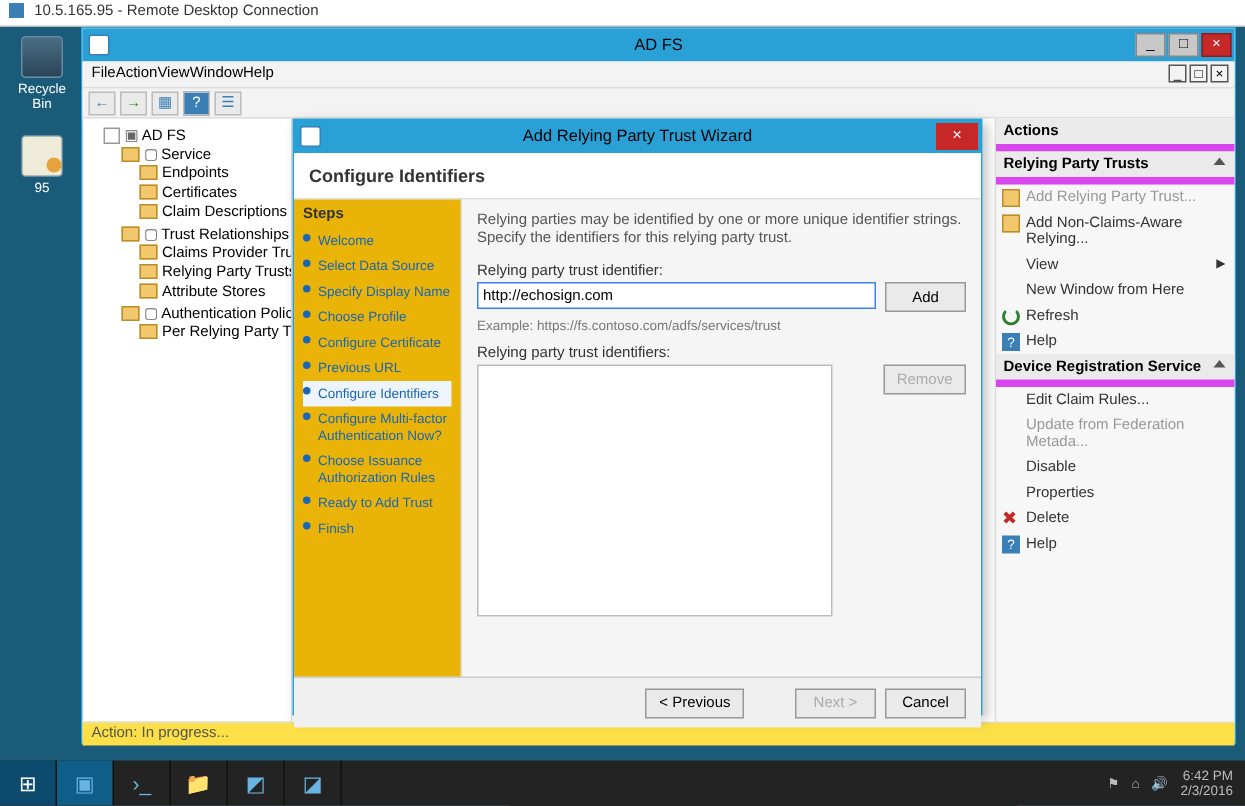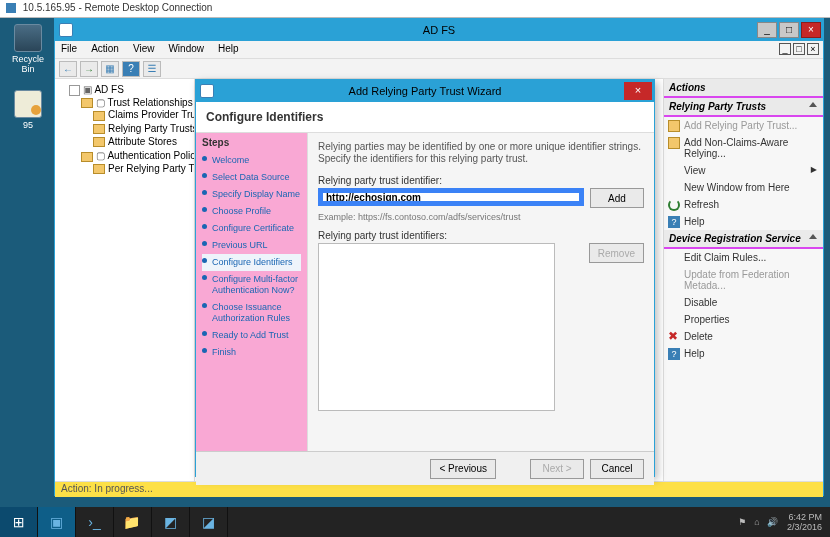--- a/index.html
+++ b/index.html
@@ -17,68 +17,68 @@
 .dicon.mail .glyph { background:#eeecd8;}
 .dicon.mail .glyph::after{content:"";display:block;width:10px;height:10px;border-radius:50%;background:#e6a23c;margin:14px 0 0 16px;}
 
 .mmc { position:absolute; top:18px; left:54px; right:6px; height:478px; background:#fff; border:1px solid #2aa1d6;}
 .mmc-title { height:22px; background:#2aa1d6; color:#000; font-size:11px; display:flex; align-items:center; justify-content:center; position:relative;}
 .mmc-title .ticon { position:absolute; left:4px; width:14px; height:14px; background:#fff; border:1px solid #3a7fb5; border-radius:2px;}
 .mmc-title .winbtns { position:absolute; right:2px; display:flex; gap:2px;}
 .mmc-title .winbtns span{ width:20px; height:16px; background:#c8c8c8; border:1px solid #888; font-size:10px; text-align:center; line-height:14px;}
 .mmc-title .winbtns .close{ background:#c62828; color:#fff; border-color:#8a1c1c;}
 
-.menubar { height:18px; background:#f3f3f3; font-size:10px; padding:2px 6px; display:flex; gap:14px; border-bottom:1px solid #ddd; position:relative;}
+.menubar { height:18px; background:#f3f3f3; font-size:10px; padding:2px 6px; display:flex; border-bottom:1px solid #ddd; position:relative;}
 .menubar .mini{position:absolute;right:4px;top:2px;display:flex;gap:2px;}
 .menubar .mini span{width:12px;height:12px;border:1px solid #555;font-size:9px;text-align:center;line-height:10px;}
 
 .toolbar { height:20px; background:#f3f3f3; border-bottom:1px solid #ddd; display:flex; align-items:center; gap:3px; padding:0 4px;}
 .toolbar .tb{ width:18px; height:16px; border:1px solid #bbb; background:#eaeaea; font-size:10px; text-align:center; line-height:14px; color:#3a7fb5;}
 .toolbar .tb.green{color:#2e7d32;}
 .toolbar .tb.blueb{background:#3a7fb5;color:#fff;}
 
 .mmc-body { display:flex; height:402px; }
 .treepane { width:140px; border-right:1px solid #ddd; font-size:10px; padding:4px 2px; overflow:hidden;}
 .tree ul { list-style:none; padding-left:12px;}
 .tree li { padding:1px 0; white-space:nowrap;}
 .tree .fld::before{content:"";display:inline-block;width:10px;height:8px;background:#f3c76b;border:1px solid #b88d2a;margin-right:3px;vertical-align:middle;}
 .tree .node::before{content:"";display:inline-block;width:9px;height:9px;background:#fff;border:1px solid #999;margin-right:3px;vertical-align:middle;}
 .tree .toggle{color:#666;margin-right:2px;}
 
 .centerpane { flex:1; position:relative; background:#fff;}
 .actionspane { width:160px; border-left:1px solid #ddd; font-size:10px; background:#f7f7f7;}
-.actionspane .hdr{background:#eaeaea;padding:3px 5px;font-weight:bold;border-bottom:2px solid #d946ef;position:relative;font-style:italic;}
+.actionspane .hdr{background:#eaeaea;padding:3px 5px;font-weight:bold;border-bottom:5px solid #d946ef;position:relative;}
 .actionspane .hdr .chev{position:absolute;right:6px;top:4px;width:0;height:0;border-left:4px solid transparent;border-right:4px solid transparent;border-bottom:5px solid #555;}
 .actionspane .item{padding:3px 6px 3px 20px;position:relative;color:#333;}
 .actionspane .item.dim{color:#999;}
 .actionspane .item .ico{position:absolute;left:4px;top:3px;width:12px;height:12px;}
 .ico.ylw{background:#f3c76b;border:1px solid #b88d2a;}
 .actionspane .item.arrow::after{content:"▶";position:absolute;right:6px;top:3px;font-size:8px;}
 .ico.ref{border:2px solid #2e7d32;border-radius:50%;border-top-color:transparent;}
 .ico.q{background:#3a7fb5;color:#fff;font-size:9px;text-align:center;line-height:12px;}
 .ico.x{color:#c62828;font-size:12px;line-height:10px;}
 
 .statusbar{height:16px;border-top:1px solid #ddd;font-size:10px;padding:1px 6px;color:#555;background:#fde047;}
 
 
 .wizard { position:absolute; top:0; left:0; width:460px; height:398px; border:1px solid #2aa1d6; background:#f5f5f5; box-shadow:3px 3px 8px rgba(0,0,0,.25);}
 .wiz-title{height:22px;background:#2aa1d6;color:#000;font-size:11px;display:flex;align-items:center;justify-content:center;position:relative;}
 .wiz-title .ticon{position:absolute;left:4px;width:14px;height:14px;background:#fff;border:1px solid #3a7fb5;border-radius:2px;}
 .wiz-title .closebtn{position:absolute;right:2px;width:28px;height:18px;background:#c62828;color:#fff;text-align:center;line-height:16px;font-size:11px;}
 .wiz-head{padding:8px 10px;font-size:12px;font-weight:bold;color:#333;background:#fff;border-bottom:1px solid #ddd;}
 .wiz-body{display:flex;height:318px;}
-.steps{width:112px;background:#f9a8d4;border-right:1px solid #ddd;font-size:9px;padding:4px 6px;}
+.steps{width:112px;background:#eab308;border-right:1px solid #ddd;font-size:9px;padding:4px 6px;}
 .steps .shdr{font-weight:bold;color:#333;margin-bottom:4px;font-size:10px;}
 .steps .step{color:#1a66b3;padding:3px 0 3px 10px;position:relative;line-height:11px;}
 .steps .step.active{background:#eef4fb;}
 .steps .step::before{content:"";position:absolute;left:0;top:4px;width:5px;height:5px;border-radius:50%;background:#1a66b3;}
 .wiz-main{flex:1;padding:8px 10px;font-size:10px;color:#333;position:relative;}
 .wiz-main .desc{color:#555;margin-bottom:10px;line-height:12px;}
 .inputrow{display:flex;gap:6px;margin-bottom:4px;}
-.inputrow input{flex:1;height:18px;border:5px solid #3b82f6;font-size:10px;padding:0 3px;font-weight:bold;}
+.inputrow input{flex:1;height:18px;border:1px solid #3b82f6;font-size:10px;padding:0 3px;}
 .btn{height:20px;min-width:54px;background:#eaeaea;border:1px solid #999;font-size:10px;padding:0 8px;cursor:pointer;}
 .btn:disabled,.btn.dim{color:#aaa;margin-left:28px;}
 .example{color:#777;font-size:9px;margin-bottom:8px;}
 .listbox{border:1px solid #bbb;height:168px;background:#fff;}
 .wiz-foot{height:34px;border-top:1px solid #ccc;display:flex;justify-content:flex-end;align-items:center;gap:6px;padding:0 10px;background:#f0f0f0;}
 
 
 .taskbar{position:absolute;left:0;right:0;bottom:0;height:30px;background:#232323;display:flex;align-items:center;}
 .taskbar .tbtn{width:38px;height:30px;display:flex;align-items:center;justify-content:center;border-right:1px solid #111;color:#6ab4e2;font-size:14px;}
 .taskbar .tbtn.start{background:#0c4a6e;color:#fff;}
@@ -135,20 +135,27 @@
       <div class="tb">▦</div>
       <div class="tb blueb">?</div>
       <div class="tb">☰</div>
     </div>
 
     <div class="mmc-body">
       <div class="treepane tree">
         <ul>
           <li class="node"><span class="toggle">▣</span><span>AD FS</span>
             <ul>
+              <li class="fld"><span class="toggle">▢</span><span>Service</span>
+                <ul>
+                  <li class="fld"><span>Endpoints</span></li>
+                  <li class="fld"><span>Certificates</span></li>
+                  <li class="fld"><span>Claim Descriptions</span></li>
+                </ul>
+              </li>
               <li class="fld"><span class="toggle">▢</span><span>Trust Relationships</span>
                 <ul>
                   <li class="fld"><span>Claims Provider Trusts</span></li>
                   <li class="fld"><span>Relying Party Trusts</span></li>
                   <li class="fld"><span>Attribute Stores</span></li>
                 </ul>
               </li>
               <li class="fld"><span class="toggle">▢</span><span>Authentication Policies</span>
                 <ul>
                   <li class="fld"><span>Per Relying Party Trust</span></li>

